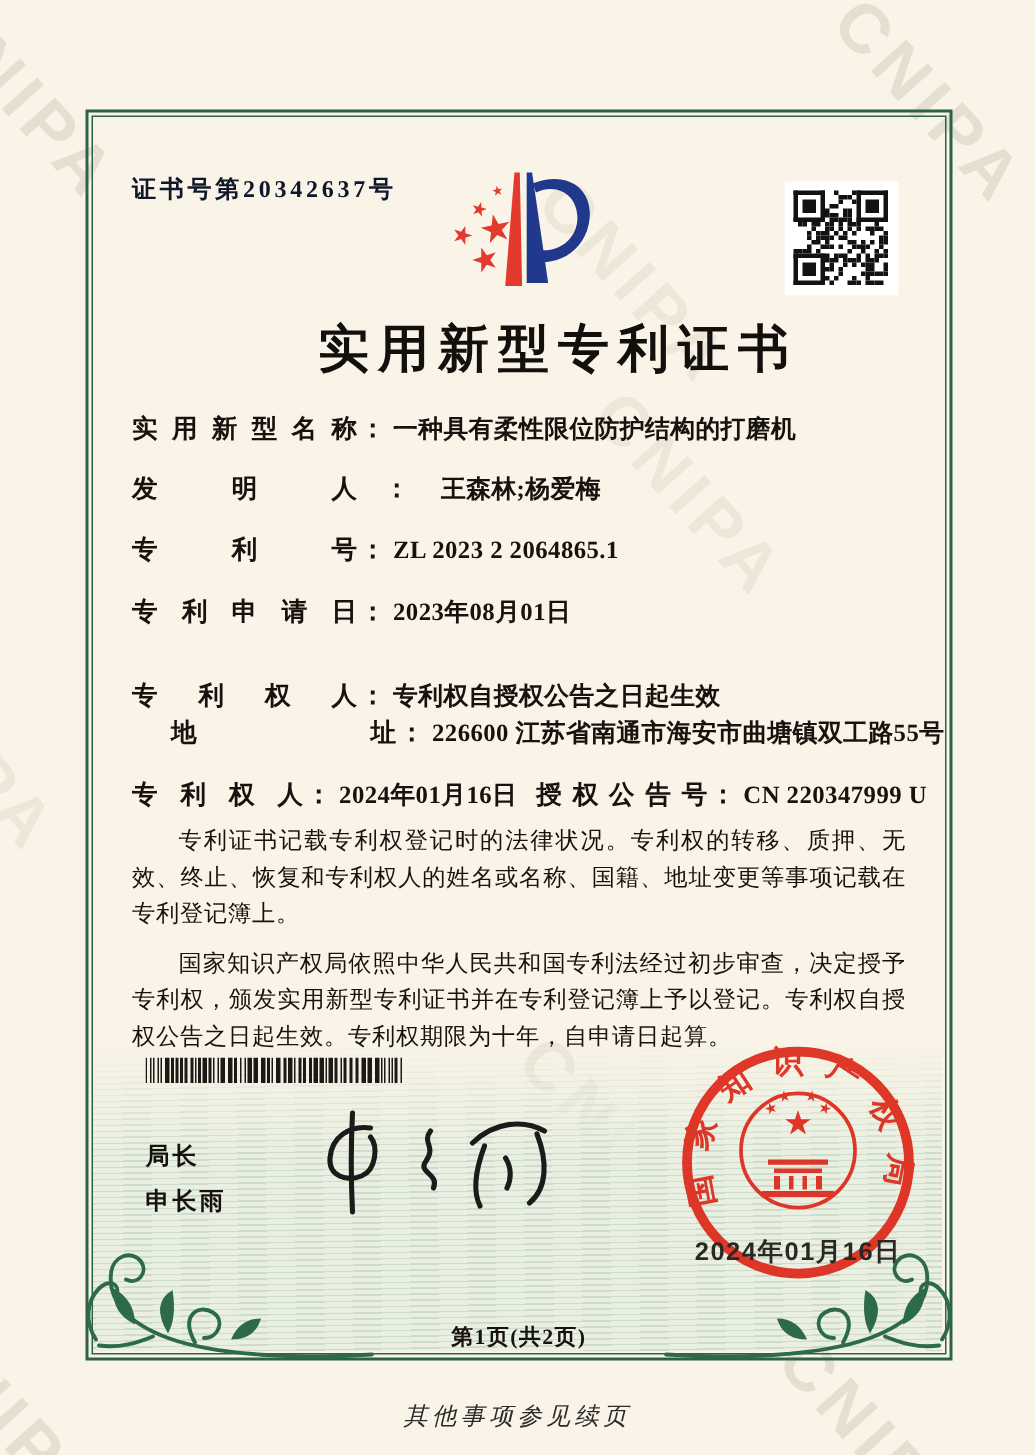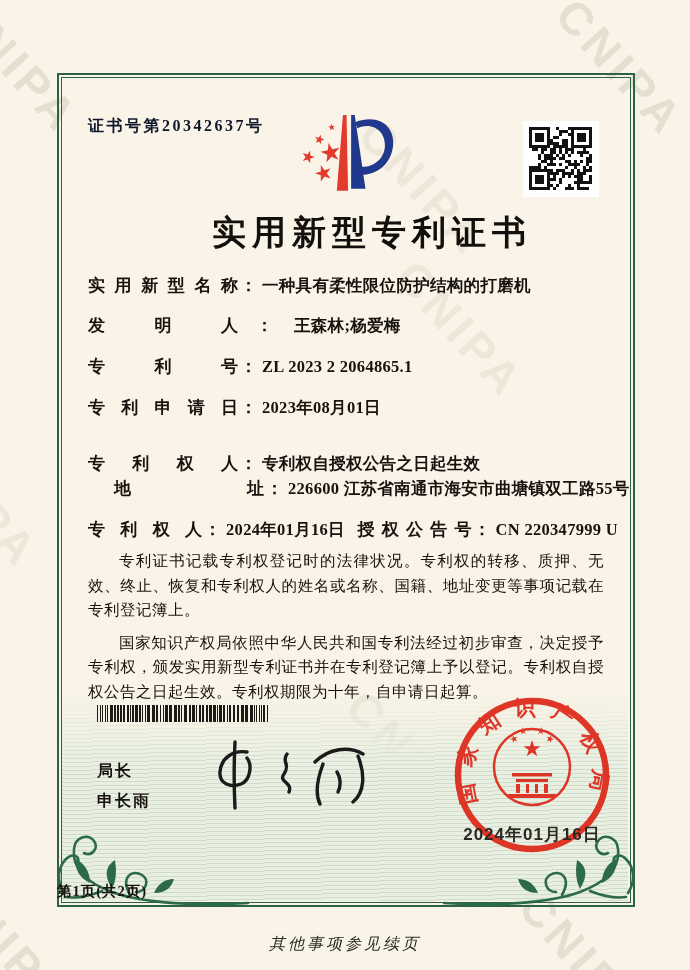--- a/index.html
+++ b/index.html
@@ -67,21 +67,21 @@
     position:absolute;left:97px;top:791px;
     font-family:Liberation Serif, serif;
     font-weight:bold;font-size:16px;color:#17120e;letter-spacing:2px;
   }
   .signature-svg{position:absolute;left:203px;top:736px;}
   .seal{position:absolute;left:450px;top:693px;}
   .flourish{position:absolute;top:831px;}
   .flourish.left{left:50px;}
   .flourish.right{left:442px;transform:scaleX(-1);}
   .page-footer{
-    position:absolute;left:57px;top:882px;width:578px;
+    position:absolute;left:57px;top:882px;width:578px;text-align:center;
     font-size:14.5px;font-weight:bold;color:#17120e;letter-spacing:1px;
   }
   .continuation{
     position:absolute;left:0;top:934px;width:690px;text-align:center;
     font-size:16px;font-style:italic;letter-spacing:3px;color:#2b2b28;
   }
 </style>
 </head>
 <body>
 

